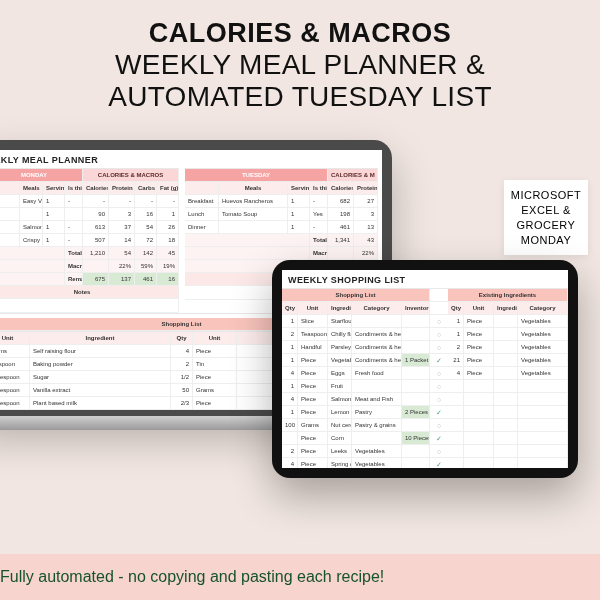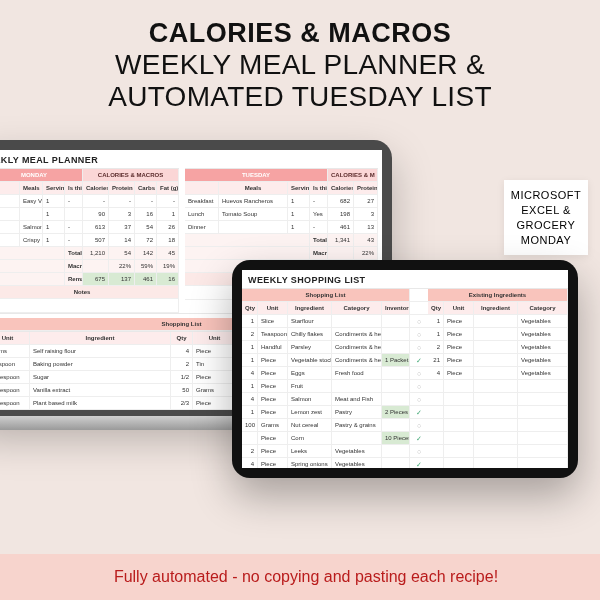--- a/index.html
+++ b/index.html
@@ -44,24 +44,22 @@
     position: absolute;
     left: 0; right: 0; top: 128px; bottom: 46px;
   }
   .footer-bar {
     position: absolute;
     left: 0; right: 0; bottom: 0;
     height: 46px;
     background: #f7d4cd;
     display: flex;
     align-items: center;
-    justify-content: center;
     font-size: 16px;
-    color: #b91c1c;
-    padding-left: 12px;
+    color: #14532d;
   }
 
   
   .laptop {
     position: absolute;
     left: -28px; top: 12px;
     width: 420px; height: 280px;
     background: #4a4a4a;
     border-radius: 18px 18px 6px 6px;
     padding: 10px;
@@ -79,21 +77,21 @@
     left: -58px; top: 288px;
     width: 480px; height: 14px;
     background: linear-gradient(#cfcfcf,#9a9a9a);
     border-radius: 0 0 16px 16px;
   }
 
   
   .tablet {
     position: absolute;
     right: 22px; top: 132px;
-    width: 346px; height: 218px;
+    width: 306px; height: 218px;
     background: #111;
     border-radius: 18px;
     padding: 10px;
     box-shadow: 0 18px 40px rgba(0,0,0,.3);
   }
   .tablet .screen {
     width: 100%; height: 100%;
     background: #fff;
     overflow: hidden;
     font-size: 6px;

